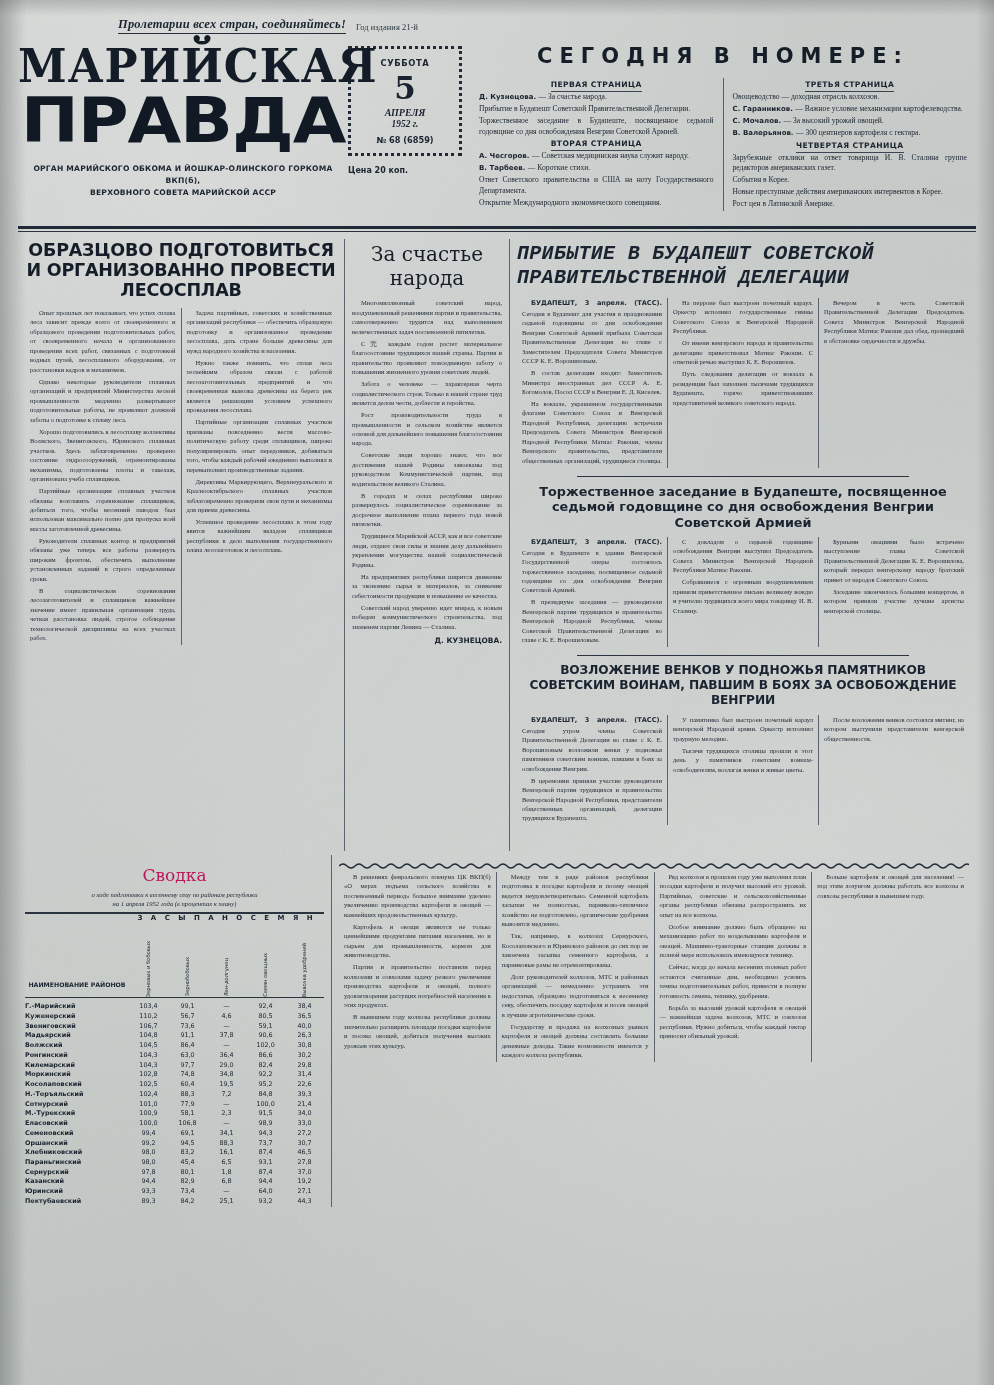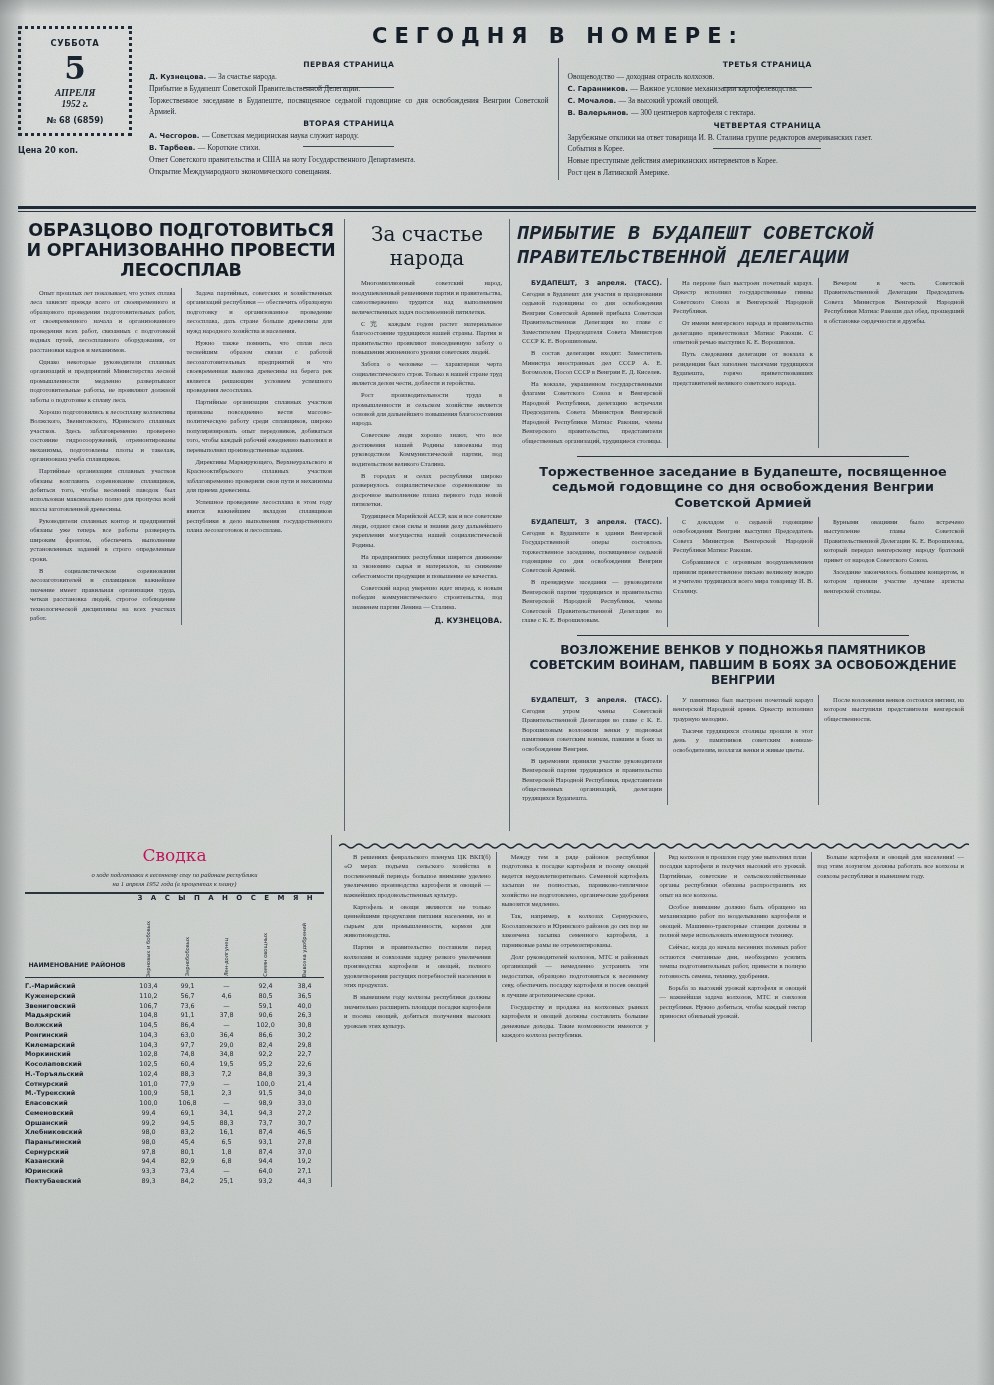--- a/index.html
+++ b/index.html
@@ -56,21 +56,21 @@
   .db-no{font-family:"DejaVu Sans", sans-serif;font-weight:bold;font-size:8.2px;margin-top:6px;}
   .price{font-family:"DejaVu Sans", sans-serif;font-weight:bold;font-size:8px;margin-top:10px;}
 
   .toc-title{font-family:"DejaVu Sans", sans-serif;font-weight:bold;font-size:21px;
     text-align:center;letter-spacing:7px;color:#151e28;margin:8px 0 10px;}
   .toc-cols{display:flex;gap:0;}
   .toc-col{flex:1;padding:0 9px;}
   .toc-col.first{border-right:1px solid #55606a;}
   .toc-h{font-family:"DejaVu Sans", sans-serif;font-weight:bold;font-size:7.6px;
     text-align:center;letter-spacing:.4px;margin:2px 0 3px;}
-  .toc-h .u{border-bottom:1px solid #3c4650;padding-bottom:18px;}
+  .toc-h .u{border-bottom:1px solid #3c4650;padding-bottom:2px;}
   .toc-e{font-size:7.6px;line-height:1.42;text-align:justify;margin-bottom:1px;}
   .toc-e b{font-family:"DejaVu Sans", sans-serif;font-size:7px;}
 
   .rule-thick{height:3px;background:#1f2a36;margin:6px 0 0;}
   .rule-thin{height:1px;background:#2a343f;margin:2px 0 0;}
 
   
   .body-grid{display:flex;margin-top:7px;height:612px;}
   .col{padding:0 7px;}
   .vline{width:1px;background:#5a646d;}
@@ -135,23 +135,35 @@
     </defs>
     <rect width="994" height="1385" filter="url(#n)" opacity="0.30"></rect>
   </svg>
   <div class="edgeL"></div>
   <div class="edgeT"></div>
   <div class="edgeR"></div>
 </div>
 
 <div class="content ink">
 
+  <div class="slogan-row">
+    <span class="slogan">Пролетарии всех стран, соединяйтесь!</span>
+    <span class="god">Год издания 21-й</span>
+  </div>
 
   <div class="masthead">
 
+    <div class="mh-left">
+      <div class="title1">МАРИЙСКАЯ</div>
+      <div class="title2">ПРАВДА</div>
+      <div class="mh-sub">
+        <div>ОРГАН МАРИЙСКОГО ОБКОМА И ЙОШКАР-ОЛИНСКОГО ГОРКОМА ВКП(б),</div>
+        <div>ВЕРХОВНОГО СОВЕТА МАРИЙСКОЙ АССР</div>
+      </div>
+    </div>
 
     <div class="mh-mid">
       <div class="datebox">
         <div class="db-dow">СУББОТА</div>
         <div class="db-day">5</div>
         <div class="db-mon">АПРЕЛЯ</div>
         <div class="db-yr">1952 г.</div>
         <div class="db-no">№ 68 (6859)</div>
       </div>
       <div class="price">Цена 20 коп.</div>
@@ -390,21 +402,21 @@
             <div class="v">29,0</div>
             <div class="v">82,4</div>
             <div class="v">29,8</div>
           </div>
           <div class="sv-row">
             <div class="n">Моркинский</div>
             <div class="v">102,8</div>
             <div class="v">74,8</div>
             <div class="v">34,8</div>
             <div class="v">92,2</div>
-            <div class="v">22,7</div>
+            <div class="v">31,4</div>
           </div>
           <div class="sv-row">
             <div class="n">Косолаповский</div>
             <div class="v">102,5</div>
             <div class="v">60,4</div>
             <div class="v">19,5</div>
             <div class="v">95,2</div>
             <div class="v">22,6</div>
           </div>
           <div class="sv-row">

